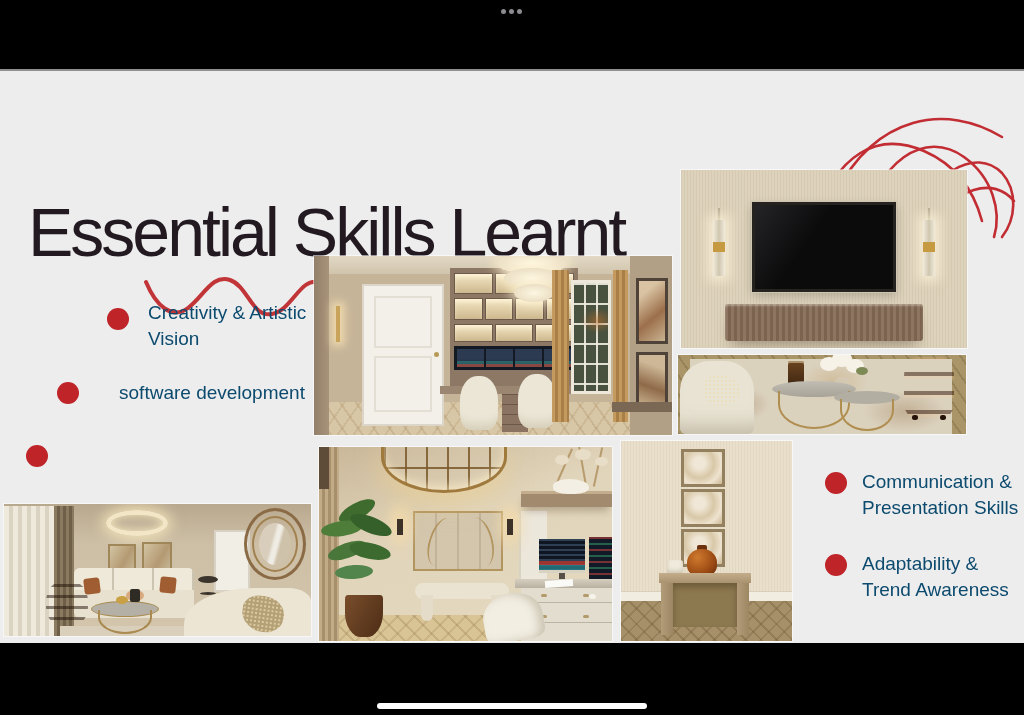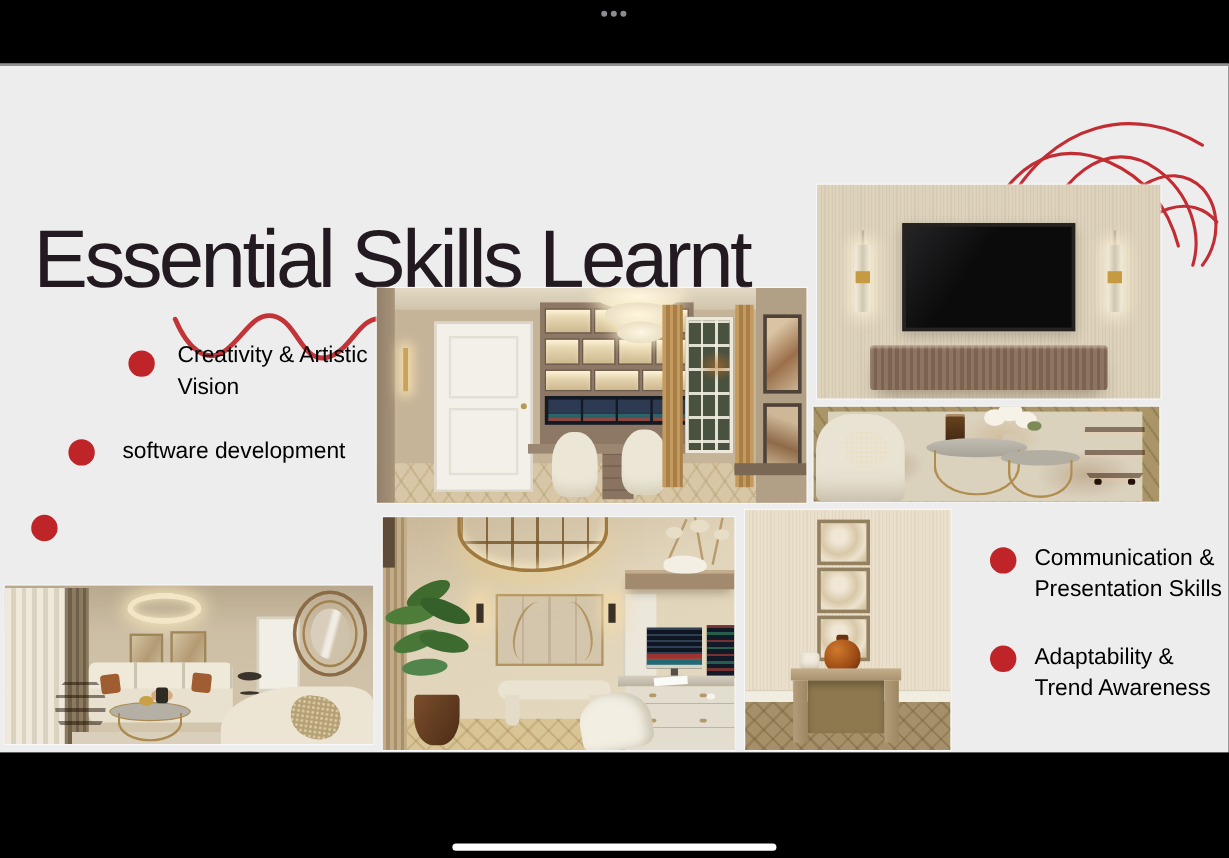--- a/index.html
+++ b/index.html
@@ -5,29 +5,29 @@
   * { margin:0; padding:0; box-sizing:border-box; }
   html,body { width:1024px; height:715px; background:#000; font-family:"Liberation Sans", sans-serif; overflow:hidden; }
   #app { position:relative; width:1024px; height:715px; background:#000; }
 
   
   #topbar { position:absolute; left:0; top:0; width:1024px; height:69px; background:#000; }
   #menu-dots { position:absolute; left:499px; top:7px; display:flex; gap:3px; padding:2px; cursor:pointer; }
   #menu-dots span { width:5px; height:5px; border-radius:50%; background:#8b8b90; }
 
   
-  #slide { position:absolute; left:0; top:53px; width:1024px; height:574px; background:#ededee; border-top:2px solid #8f8f92; overflow:hidden; }
+  #slide { position:absolute; left:0; top:69px; width:1024px; height:574px; background:#ededee; border-top:2px solid #8f8f92; overflow:hidden; }
 
   #slide-title { position:absolute; left:28px; top:122px; font-size:68px; letter-spacing:-3px; color:#221a20; font-weight:400; white-space:nowrap; }
 
   .squiggle { position:absolute; left:136px; top:127px; }
   .swirl { position:absolute; left:806px; top:2px; }
 
   .bullet-dot { position:absolute; width:22px; height:22px; border-radius:50%; background:#bf2428; }
-  .bullet-text { position:absolute; font-size:19px; line-height:26px; color:#000000; }
+  .bullet-text { position:absolute; font-size:19px; line-height:26px; color:#0c4a6e; }
 
   
   .scene { position:absolute; overflow:hidden; box-shadow:0 0 0 1px rgba(255,255,255,.55); }
   .scene div { position:absolute; }
 
   
   #sceneA { left:314px; top:185px; width:358px; height:179px; background:#c6b499; }
   .a-ceil{left:0;top:0;width:358px;height:18px;background:linear-gradient(#e2d8c4,#d0c4ac);}
   .a-floor{left:0;top:146px;width:358px;height:33px;background:#d8c7a6;
     background-image:repeating-linear-gradient(55deg,rgba(160,130,85,.25) 0 2px,transparent 2px 13px),repeating-linear-gradient(-55deg,rgba(160,130,85,.2) 0 2px,transparent 2px 13px);}
@@ -224,21 +224,21 @@
         <path d="M98 168 C 124 96, 170 74, 196 100 C 212 118, 210 146, 196 164"></path>
         <path d="M30 120 C 70 42, 140 30, 196 64"></path>
         <path d="M120 160 C 150 112, 188 104, 208 128"></path>
       </g>
     </svg>
 
     <div class="bullet-dot" style="left:107px;top:237px;"></div>
     <div class="bullet-text" style="left:148px;top:229px;width:166px;">Creativity &amp; Artistic Vision</div>
 
     <div class="bullet-dot" style="left:57px;top:311px;"></div>
-    <div class="bullet-text" style="left:102px;top:309px;width:220px;">software development</div>
+    <div class="bullet-text" style="left:102px;top:309px;width:220px;text-align:center;">software development</div>
 
     <div class="bullet-dot" style="left:26px;top:374px;"></div>
 
     <div class="bullet-dot" style="left:825px;top:401px;"></div>
     <div class="bullet-text" style="left:862px;top:398px;width:164px;">Communication &amp; Presentation Skills</div>
 
     <div class="bullet-dot" style="left:825px;top:483px;"></div>
     <div class="bullet-text" style="left:862px;top:480px;width:170px;">Adaptability &amp; Trend Awareness</div>
 
     <div id="sceneA" class="scene">

